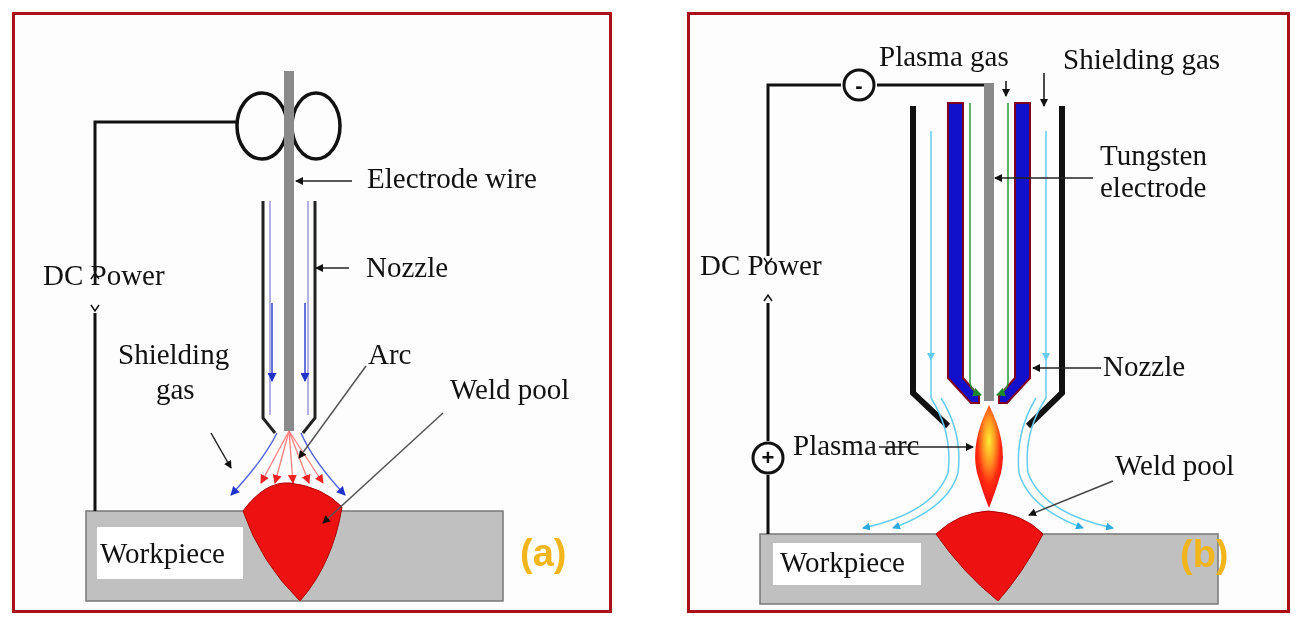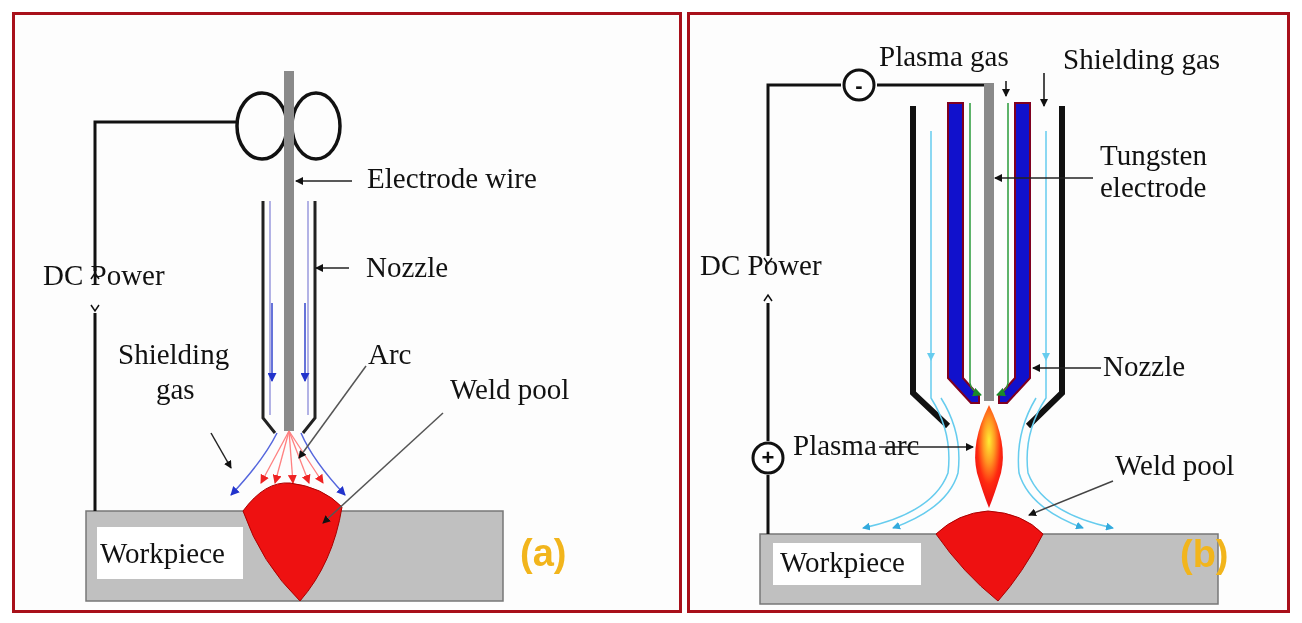--- a/index.html
+++ b/index.html
@@ -1,18 +1,18 @@
 <!DOCTYPE html>
 <html><head>
 <meta charset="utf-8">
 <style>
   html, body { margin: 0; padding: 0; background: #ffffff; }
   body { width: 1302px; height: 623px; position: relative; overflow: hidden; }
   .panel { position: absolute; border: 3px solid #a8101a; box-sizing: border-box; background: #fdfdfd; }
-  #panel-a { left: 12px; top: 12px; width: 670px; height: 601px; }
+  #panel-a { left: 12px; top: 12px; width: 600px; height: 601px; }
   #panel-b { left: 687px; top: 12px; width: 603px; height: 601px; }
   svg { position: absolute; left: 0; top: 0; }
   .lbl { font-family: "Liberation Serif", "DejaVu Serif", serif; font-size: 29px; fill: #111; }
   .tag { font-family: "Liberation Sans", "DejaVu Sans", sans-serif; font-weight: bold; font-size: 38px; fill: #f2b51c; }
 </style>
 </head>
 <body>
 
 <div class="panel" id="panel-a">
   <svg width="594" height="595" viewBox="12 12 594 595">

